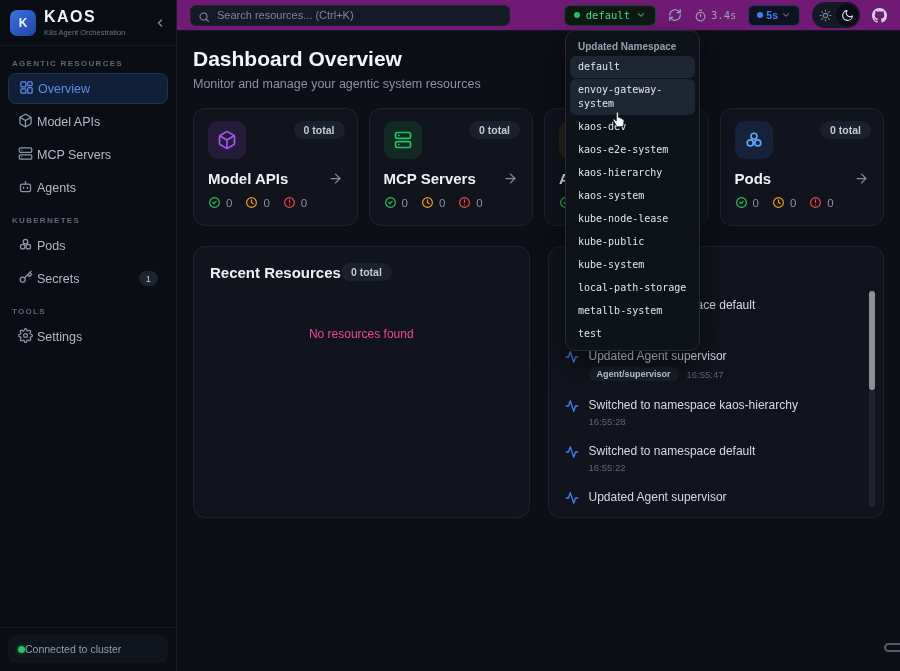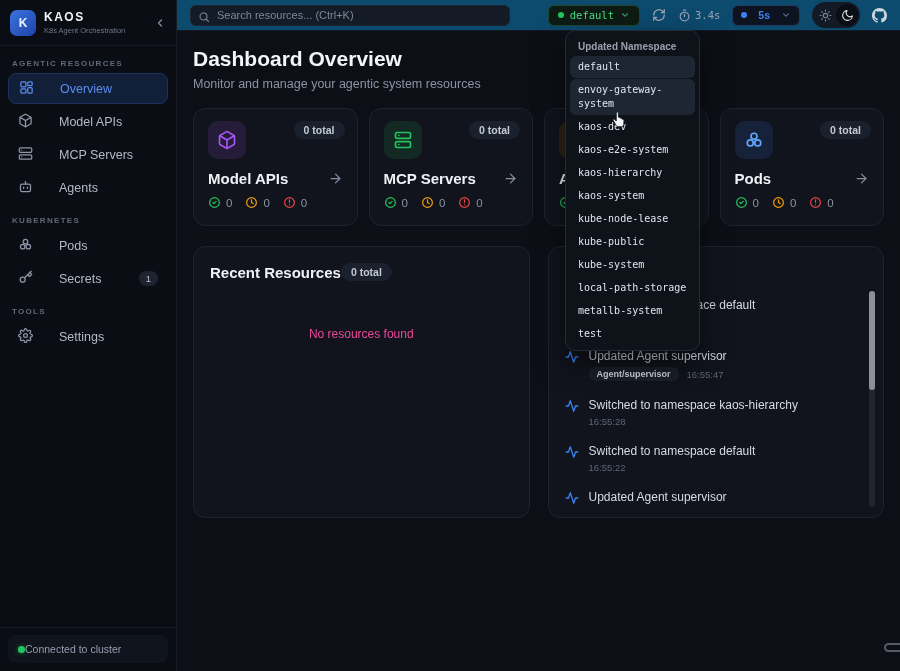--- a/index.html
+++ b/index.html
@@ -10,64 +10,64 @@
 
   
   .sidebar { position:absolute; left:0; top:0; width:177px; height:671px;
              background:#0a0d13; border-right:1px solid #161c26; }
   .sb-header { height:46px; display:flex; align-items:center; gap:8px;
                padding:0 10px; border-bottom:1px solid #141a23; }
   .logo { width:26px; height:26px; border-radius:7px; flex:none;
           background:linear-gradient(135deg,#3b72e0,#1e44a6);
           display:flex; align-items:center; justify-content:center;
           color:#eaf1ff; font-size:12px; font-weight:bold; }
-  .sb-title { font-size:12px; font-weight:bold; letter-spacing:1.5px; color:#f0f3f8; }
+  .sb-title { font-size:16px; font-weight:bold; letter-spacing:1.5px; color:#f0f3f8; }
   .sb-sub { font-size:7.5px; color:#6e7788; margin-top:2px; }
   .collapse { margin-left:auto; color:#8b93a3; display:flex; }
   .section-label { margin:13px 12px 5px; font-size:8px; font-weight:bold;
                    letter-spacing:1.3px; color:#5f6878; }
-  .nav-item { display:flex; align-items:center; gap:26px; height:31px;
+  .nav-item { display:flex; align-items:center; gap:4px; height:31px;
               margin:2px 8px; padding:0 10px; border-radius:8px;
               font-size:12.5px; color:#b3bac7; cursor:pointer; }
   .nav-item svg { color:#8e97a8; flex:none; }
   .nav-item.active { background:#121f38; border:1px solid #1d335c;
                      color:#5b8def; }
   .nav-item.active svg { color:#5b8def; }
   .nav-badge { margin-left:auto; background:#1d242f; color:#b9c1ce;
                font-size:9.5px; padding:2px 7px; border-radius:10px; }
   .sb-footer { position:absolute; left:0; right:0; bottom:0;
                border-top:1px solid #151b24; padding:7px 8px 8px; }
   .conn-pill { background:#10141c; border-radius:8px; padding:8px 10px;
                display:flex; align-items:center; gap:0; }
   .conn-dot { width:7px; height:7px; border-radius:50%; background:#22c55e;
               box-shadow:0 0 5px #22c55e88; }
   .conn-text { font-size:10.5px; color:#949db0; }
 
   
   .topbar { position:absolute; left:177px; top:0; right:0; height:31px;
             display:flex; align-items:center; padding:0 13px;
-            border-bottom:1px solid #141a23; background:#0c4a6e; }
+            border-bottom:1px solid #141a23; background:#701a75; }
   .search { position:relative; width:320px; height:21px; }
   .search input { width:100%; height:100%; background:#141a26;
                   border:1px solid #1d2432; border-radius:6px;
                   padding:0 8px 0 26px; font-size:11px; color:#c7ced9;
                   font-family:"Liberation Sans", sans-serif; outline:none; }
   .search input::placeholder { color:#7e879a; }
   .search .mag { position:absolute; left:8px; top:4px; color:#7e879a; }
   .tb-right { margin-left:auto; display:flex; align-items:center; gap:12px; }
   .ns-btn { display:flex; align-items:center; gap:6px; height:21px;
             padding:0 9px; border:1px solid #1d4630; background:#0d1b14;
             border-radius:6px; cursor:pointer; }
   .ns-btn .dot { width:6px; height:6px; border-radius:50%; background:#22c55e; }
   .ns-btn .val { font-family:"DejaVu Sans Mono", monospace; font-size:10.5px;
                  color:#4ade80; }
   .icon-btn { display:flex; color:#9aa3b2; cursor:pointer; }
   .timer { display:flex; align-items:center; gap:4px; color:#9aa3b2; }
   .timer .t { font-family:"DejaVu Sans Mono", monospace; font-size:10.5px; }
-  .int-btn { display:flex; align-items:center; gap:11px; height:21px;
+  .int-btn { display:flex; align-items:center; gap:3px; height:21px;
              padding:0 8px; border:1px solid #1f3a63; background:#0d1320;
              border-radius:6px; cursor:pointer; }
   .int-btn .dot { width:6px; height:6px; border-radius:50%; background:#3b82f6; }
   .int-btn .val { font-size:10.5px; font-weight:bold; color:#3b82f6; }
   .theme { background:#141926; border-radius:999px; padding:2px;
            display:flex; align-items:center; }
   .theme .slot { width:22px; height:22px; border-radius:50%; display:flex;
                  align-items:center; justify-content:center; color:#7e8798;
                  cursor:pointer; }
   .theme .slot.on { background:#0a0d13; color:#e6ebf2; }

